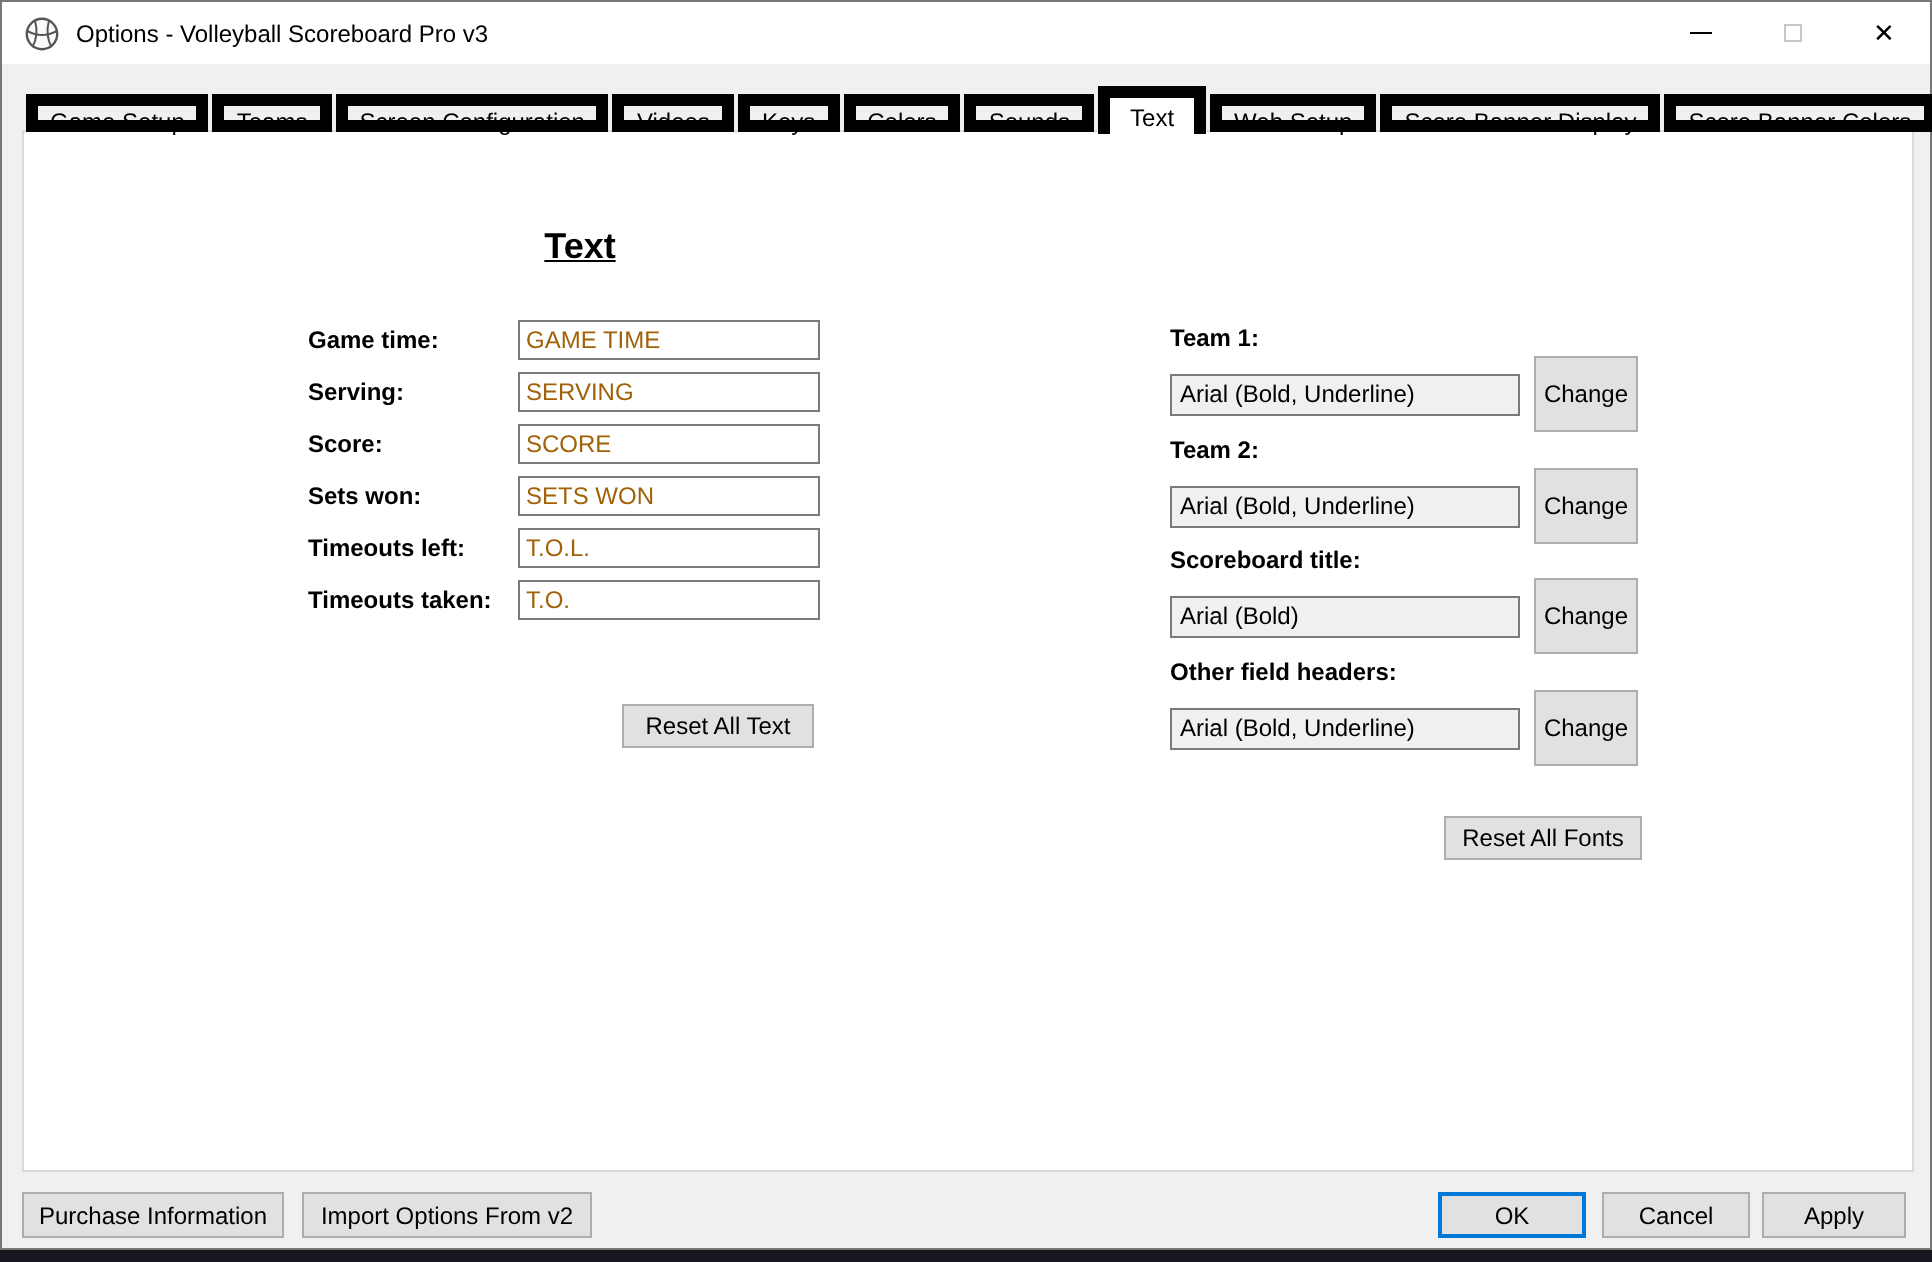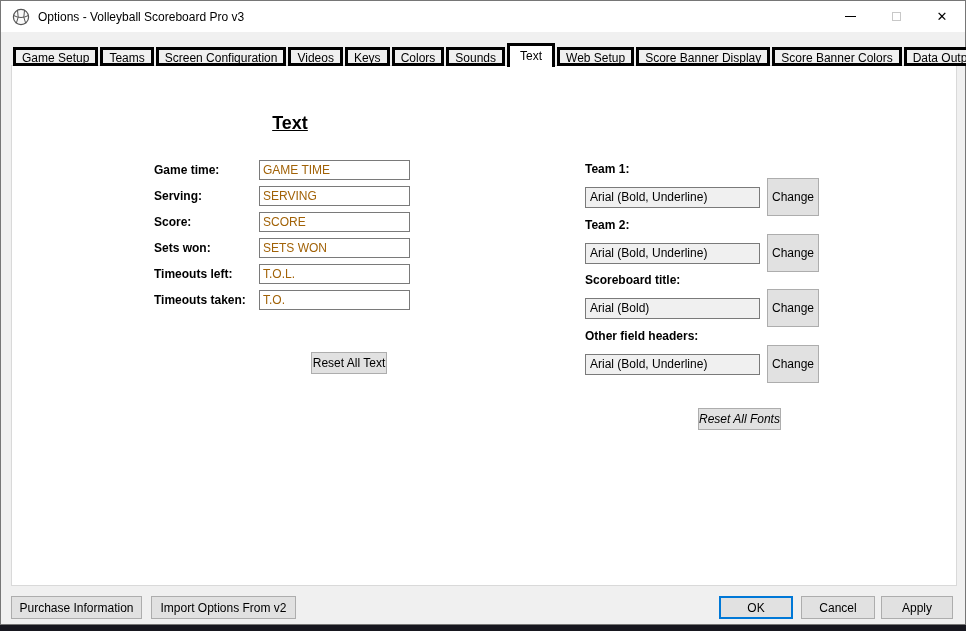--- a/index.html
+++ b/index.html
@@ -29,21 +29,21 @@
   .glyph-min { width:11px; border-top:1px solid #000; display:block; }
   .glyph-max { width:9px; height:9px; border:1px solid #c8c8c8; display:block; }
   .glyph-close { font-size:13px; color:#000; line-height:1; }
   
   .tabstrip {
     position:absolute; left:12px; top:42px; height:23px;
     display:flex; align-items:flex-end; z-index:3;
   }
   .tab {
     height:19px; line-height:17px; padding:0 6px; margin-right:2px;
-    background:#f0f0f0; border:3px solid #000000;
+    background:#f0f0f0; border:6px solid #000000;
     font-size:12px; color:#000; white-space:nowrap; cursor:default;
   }
   .tab.selected {
     height:24px; line-height:21px; padding:0 10px; margin-bottom:-1px;
     background:#ffffff; border-bottom:none; position:relative; z-index:4;
   }
   
   .tabpanel {
     position:absolute; left:10px; top:64px; width:946px; height:521px;
     background:#ffffff; border:1px solid #d9d9d9; z-index:2;
@@ -61,35 +61,35 @@
   .text-row input {
     width:151px; height:20px; border:1px solid #7a7a7a; background:#fff;
     font-family:"Liberation Sans", sans-serif; font-size:12px; color:#a16207;
     padding:0 3px; outline:none;
   }
   .btn {
     background:#e1e1e1; border:1px solid #adadad; font-size:12px; color:#000;
     font-family:"Liberation Sans", sans-serif; display:flex;
     align-items:center; justify-content:center; cursor:default; white-space:nowrap;
   }
-  #reset-all-text { position:absolute; left:299px; top:286px; width:76px; height:22px; }
+  #reset-all-text { position:absolute; left:299px; top:286px; width:96px; height:22px; }
   
   .font-group { position:absolute; left:573px; width:245px; }
   .font-group .fg-label { font-size:12px; font-weight:bold; color:#000; height:14px; line-height:14px; margin-bottom:2px; }
   .font-group .fg-row { display:flex; align-items:center; }
   .font-value {
     width:175px; height:21px; border:1px solid #7a7a7a; background:#f0f0f0;
     font-size:12px; color:#000; padding:0 4px; line-height:19px; white-space:nowrap; overflow:hidden;
   }
   .change-btn { width:52px; height:38px; margin-left:7px; }
   #font-group-0 { top:96px; }
   #font-group-1 { top:152px; }
   #font-group-2 { top:207px; }
   #font-group-3 { top:263px; }
-  #reset-all-fonts { position:absolute; left:686px; top:342px; width:83px; height:22px;font-style:italic; }
+  #reset-all-fonts { position:absolute; left:710px; top:342px; width:99px; height:22px; }
   
   .footer-btn { position:absolute; top:595px; height:23px; }
   #purchase-btn { left:10px;  width:131px; }
   #import-btn   { left:150px; width:145px; }
   #ok-btn       { left:718px; width:74px; border:2px solid #0078d7; }
   #cancel-btn   { left:800px; width:74px; }
   #apply-btn    { left:880px; width:72px; }
   .bottom-strip { position:absolute; left:0; top:625px; width:966px; height:6px; background:#17171f; }
 </style>
 </head>

